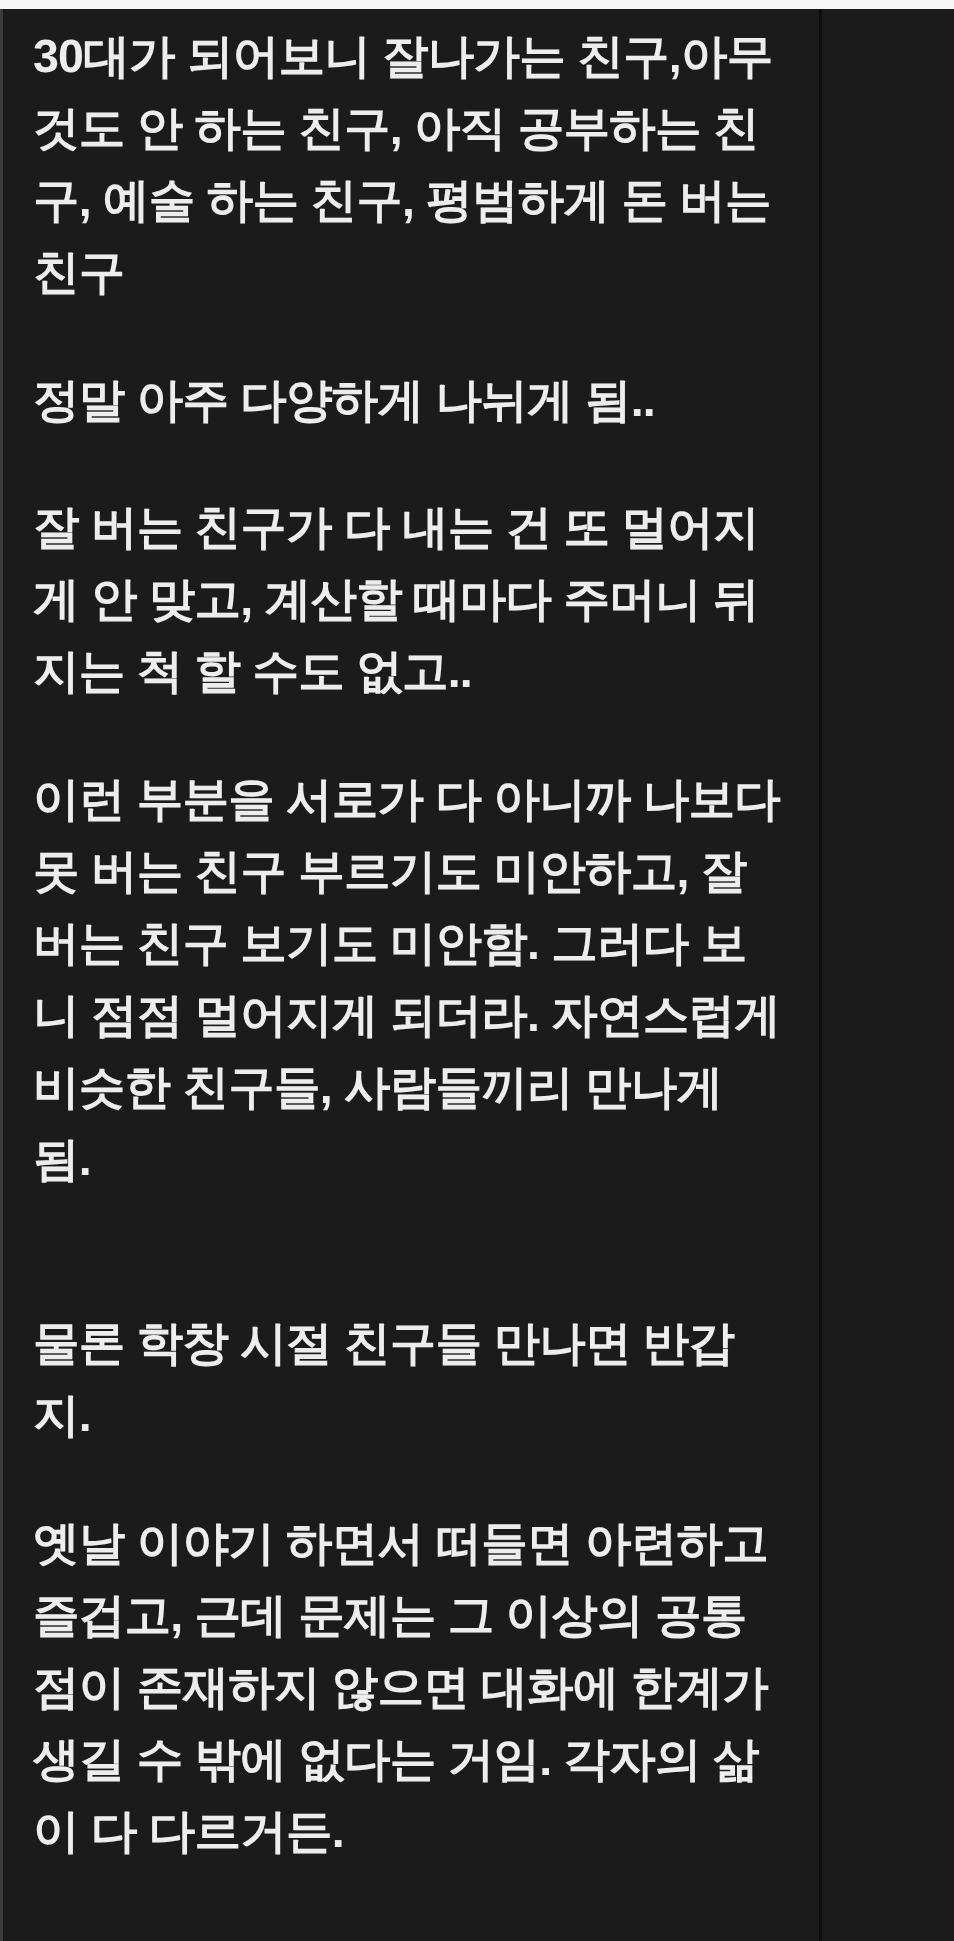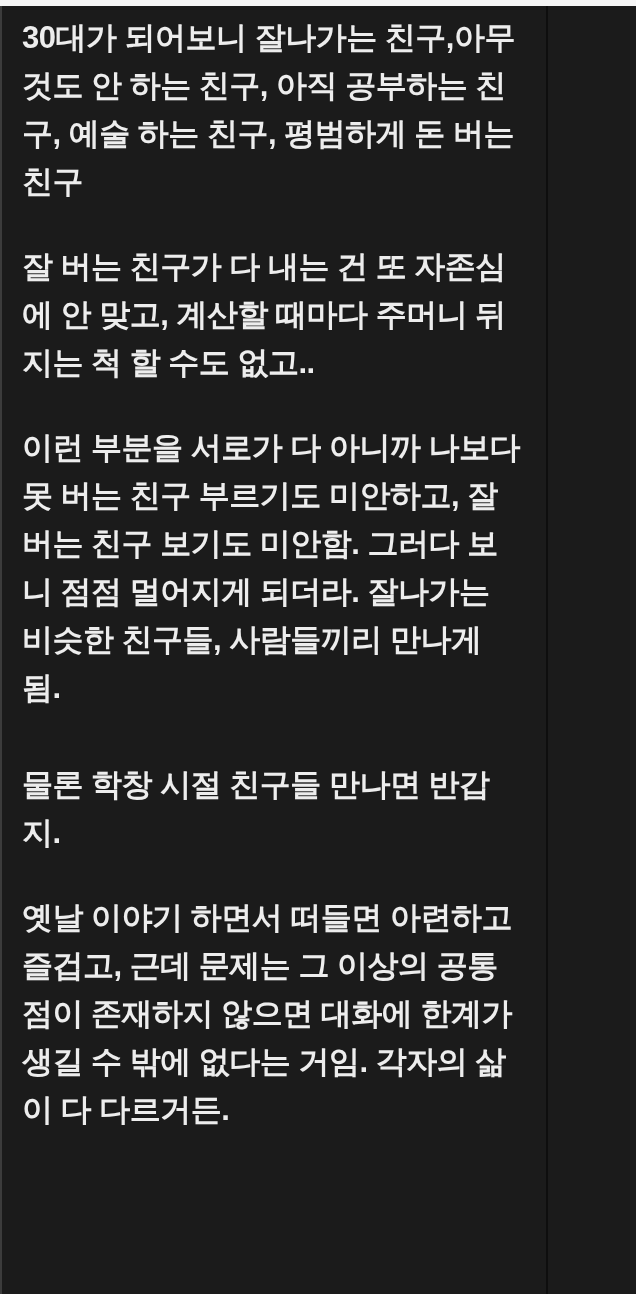--- a/index.html
+++ b/index.html
@@ -38,32 +38,33 @@
     margin: 0 0 37px 0;
     color: var(--text);
     font-size: 31px;
     line-height: 48px;
     font-weight: 600;
     letter-spacing: -0.5px;
     word-break: normal;
     overflow-wrap: break-word;
   }
   .post-body p.extra-gap {
-    margin-top: 49px;
+    margin-top: 75px;
   }
   .post-body p:last-child {
     margin-bottom: 0;
   }
 </style>
 </head>
 <body>
 
 <div class="top-strip"></div>
 
 <div class="post-surface">
   <div class="post-body">
     <p>30대가 되어보니 잘나가는 친구,아무것도 안 하는 친구, 아직 공부하는 친구, 예술 하는 친구, 평범하게 돈 버는 친구</p>
-    <p>잘 버는 친구가 다 내는 건 또 자존심에 안 맞고, 계산할 때마다 주머니 뒤지는 척 할 수도 없고..</p>
-    <p>이런 부분을 서로가 다 아니까 나보다 못 버는 친구 부르기도 미안하고, 잘 버는 친구 보기도 미안함. 그러다 보니 점점 멀어지게 되더라. 잘나가는 비슷한 친구들, 사람들끼리 만나게 됨.</p>
+    <p>정말 아주 다양하게 나뉘게 됨..</p>
+    <p>잘 버는 친구가 다 내는 건 또 멀어지게 안 맞고, 계산할 때마다 주머니 뒤지는 척 할 수도 없고..</p>
+    <p>이런 부분을 서로가 다 아니까 나보다 못 버는 친구 부르기도 미안하고, 잘 버는 친구 보기도 미안함. 그러다 보니 점점 멀어지게 되더라. 자연스럽게 비슷한 친구들, 사람들끼리 만나게 됨.</p>
     <p class="extra-gap">물론 학창 시절 친구들 만나면 반갑지.</p>
     <p>옛날 이야기 하면서 떠들면 아련하고 즐겁고, 근데 문제는 그 이상의 공통점이 존재하지 않으면 대화에 한계가 생길 수 밖에 없다는 거임. 각자의 삶이 다 다르거든.</p>
   </div>
 </div>
 
 </body></html>

